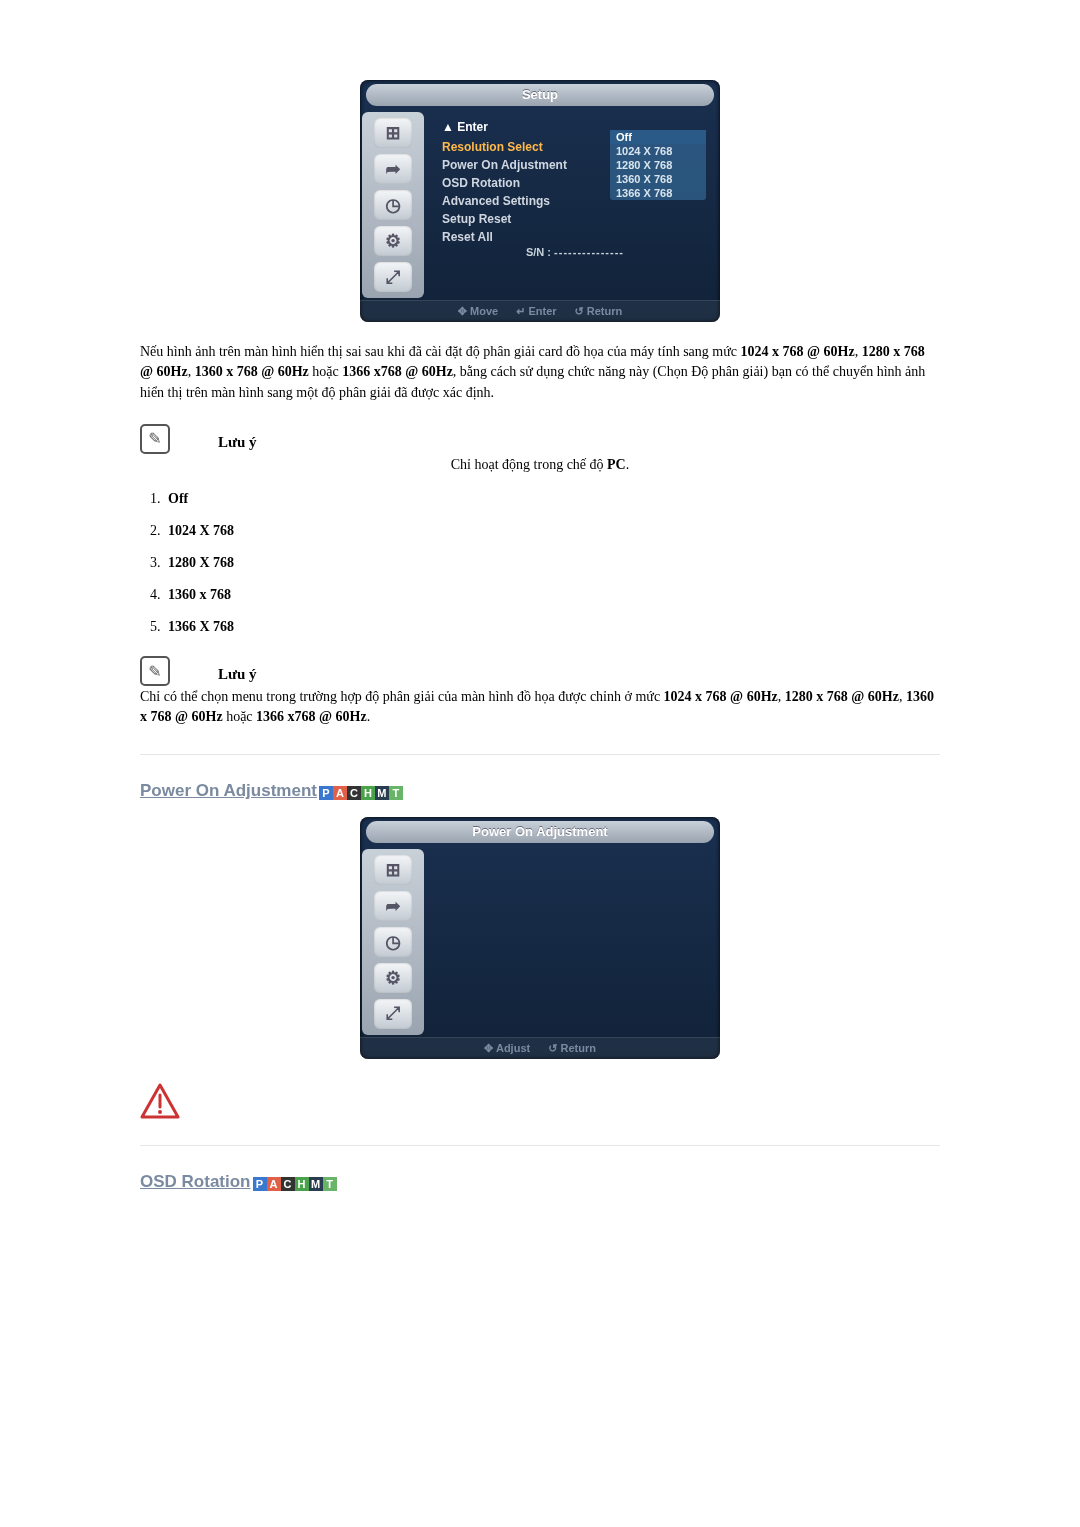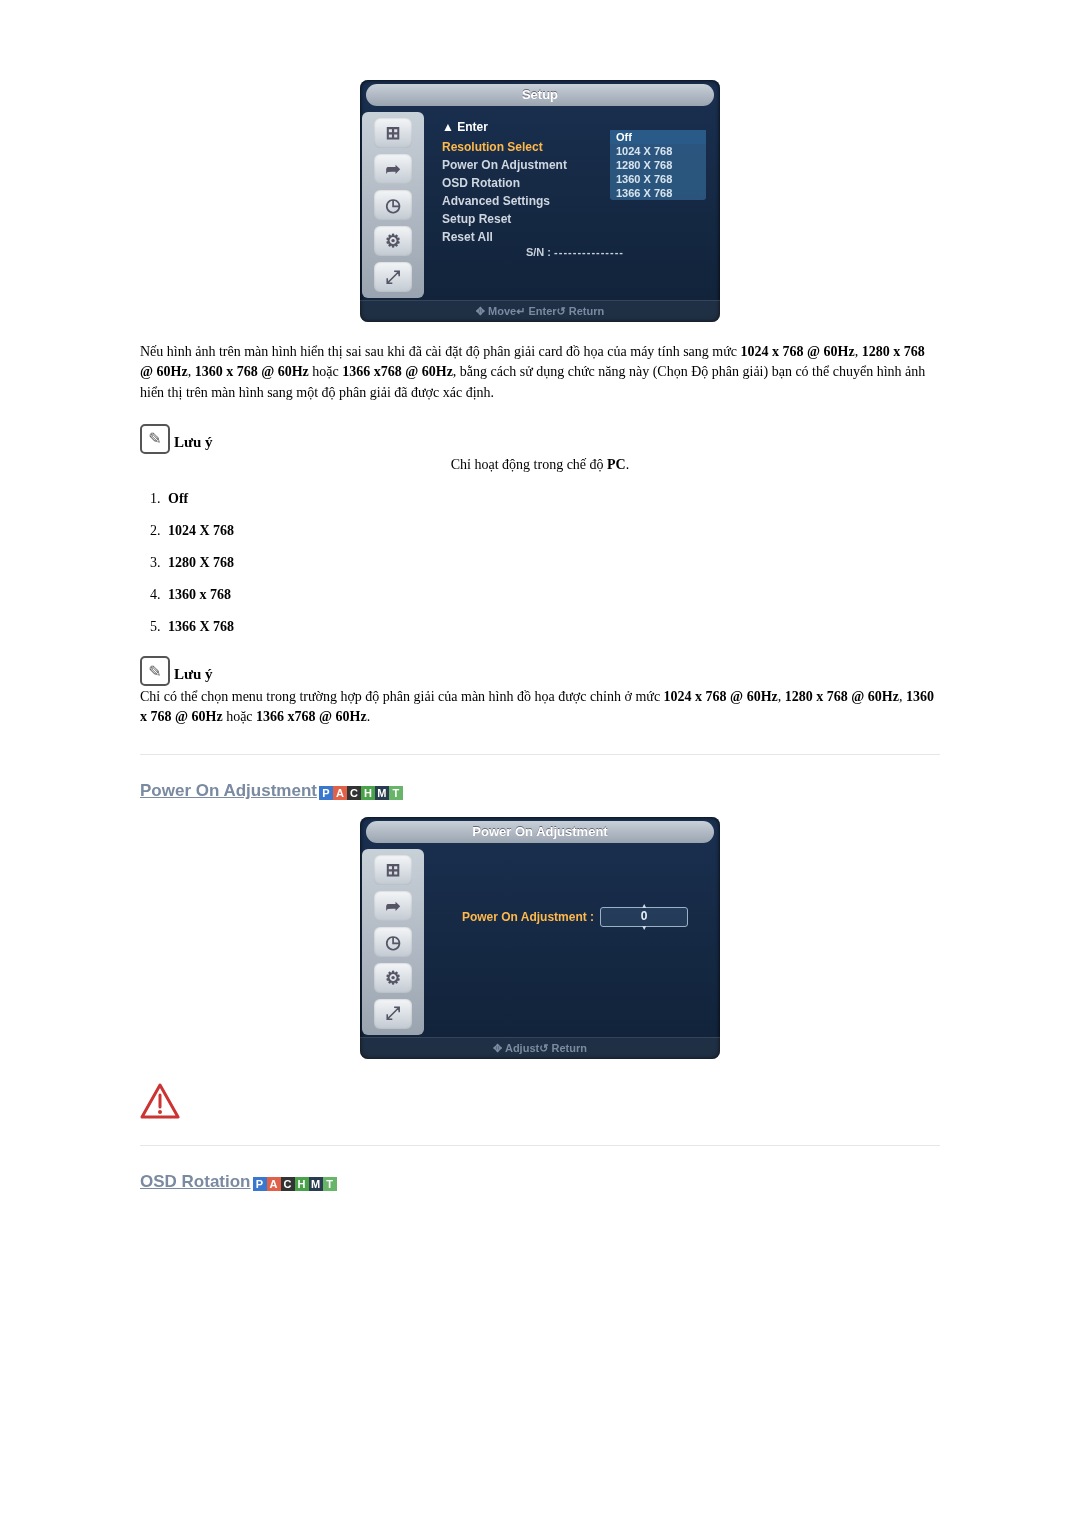--- a/index.html
+++ b/index.html
@@ -98,20 +98,21 @@
     text-align: center;
     font-size: 11px;
     color: #c8d0da;
   }
   .osd-footer {
     background: rgba(255,255,255,0.06);
     border-top: 1px solid rgba(255,255,255,0.1);
     padding: 4px 0;
     display: flex;
     justify-content: center;
+    gap: 18px;
     font-family: Arial, sans-serif;
     font-size: 11px;
     color: #7a8aa0;
     align-items: center;
   }
   .osd-footer span::before {
     color: #94a4b8;
   }
   .para { margin: 14px 0; line-height: 1.45; }
   .heading {
@@ -125,21 +126,21 @@
     height: 26px;
     border: 2px solid #555;
     border-radius: 5px;
     display: inline-flex;
     align-items: center;
     justify-content: center;
     color: #555;
     font-size: 16px;
     transform: translateY(3px);
   }
-  .heading .h-text { font-weight: bold; font-size: 15px; }
+  .heading .h-text { font-weight: bold; font-size: 15px; margin-left: 44px; }
   ol.options { margin: 14px 0 14px 24px; padding: 0; }
   ol.options li { margin: 16px 0; padding-left: 4px; }
   ol.options li span { font-weight: bold; }
   hr.sep { border: none; border-top: 1px solid #e6e6e6; margin: 26px 0; }
   .section-title {
     color: #7a8aa0;
     font-family: Arial, sans-serif;
     font-weight: bold;
     font-size: 17px;
     text-decoration: underline;
@@ -301,26 +302,20 @@
   <div class="osd-panel">
     <div class="osd-header">Power On Adjustment</div>
     <div class="osd-body">
       <div class="osd-sidebar">
         <div class="osd-sb-item">⊞</div>
         <div class="osd-sb-item">➦</div>
         <div class="osd-sb-item">◷</div>
         <div class="osd-sb-item">⚙</div>
         <div class="osd-sb-item">⤢</div>
       </div>
-      <div class="osd-content">
-        <div class="osd-poa-row">
-          <span class="osd-poa-label">Power On Adjustment :</span>
-          <span class="osd-poa-box">0</span>
-        </div>
-      </div>
     </div>
     <div class="osd-footer">
       <span>✥ <span>Adjust</span></span>
       <span>↺ <span>Return</span></span>
     </div>
   </div>
 
 
   <div class="warn-icon">
     <svg viewBox="0 0 40 36">

